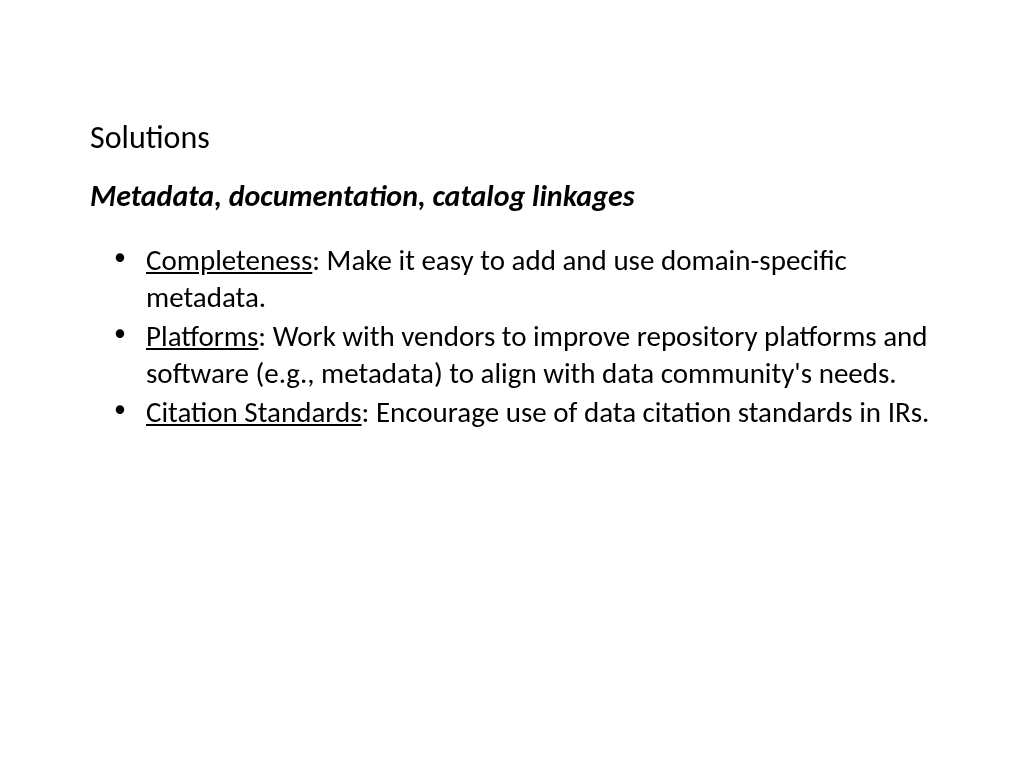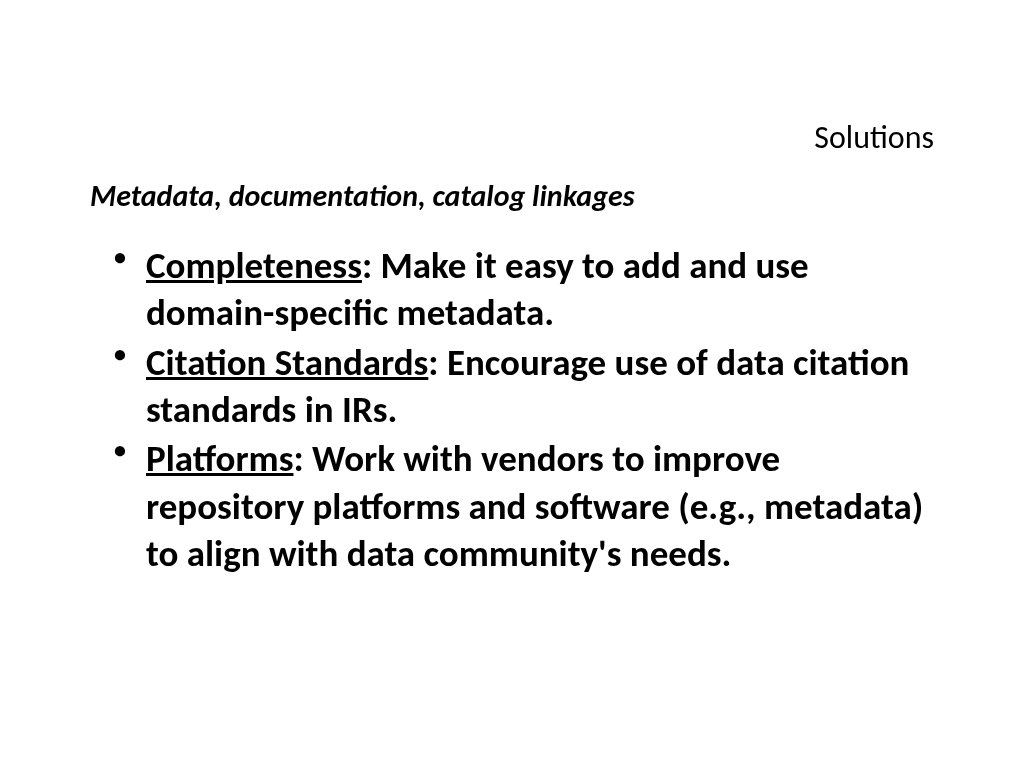--- a/index.html
+++ b/index.html
@@ -12,39 +12,37 @@
       height: 768px;
       background: #ffffff;
       font-family: Calibri, "Segoe UI", Arial, sans-serif;
       color: #000000;
       padding: 118px 90px 0 90px;
     }
     .title {
       font-size: 32px;
       font-weight: 400;
       margin-bottom: 20px;
-      text-align: right;
     }
     .subtitle {
       font-size: 30px;
       font-style: italic;
       font-weight: 700;
       margin-bottom: 28px;
     }
     ul {
       list-style: none;
       padding-left: 28px;
     }
     li {
-      font-size: 37px;
+      font-size: 29px;
       line-height: 1.28;
       margin-bottom: 2px;
       position: relative;
       padding-left: 28px;
-      font-weight: bold;
     }
     li::before {
       content: "•";
       position: absolute;
       left: -4px;
       top: 0;
       font-size: 24px;
     }
     .term {
       text-decoration: underline;
@@ -53,18 +51,18 @@
 </head>
 <body>
 
 <div class="title">Solutions</div>
 <div class="subtitle">Metadata, documentation, catalog linkages</div>
 <ul>
   <li>
     <span class="term">Completeness</span><span>: Make it easy to add and use domain-specific metadata.</span>
   </li>
   <li>
-    <span class="term">Citation Standards</span><span>: Encourage use of data citation standards in IRs.</span>
+    <span class="term">Platforms</span><span>: Work with vendors to improve repository platforms and software (e.g., metadata) to align with data community's needs.</span>
   </li>
   <li>
-    <span class="term">Platforms</span><span>: Work with vendors to improve repository platforms and software (e.g., metadata) to align with data community's needs.</span>
+    <span class="term">Citation Standards</span><span>: Encourage use of data citation standards in IRs.</span>
   </li>
 </ul>
 
 </body></html>

